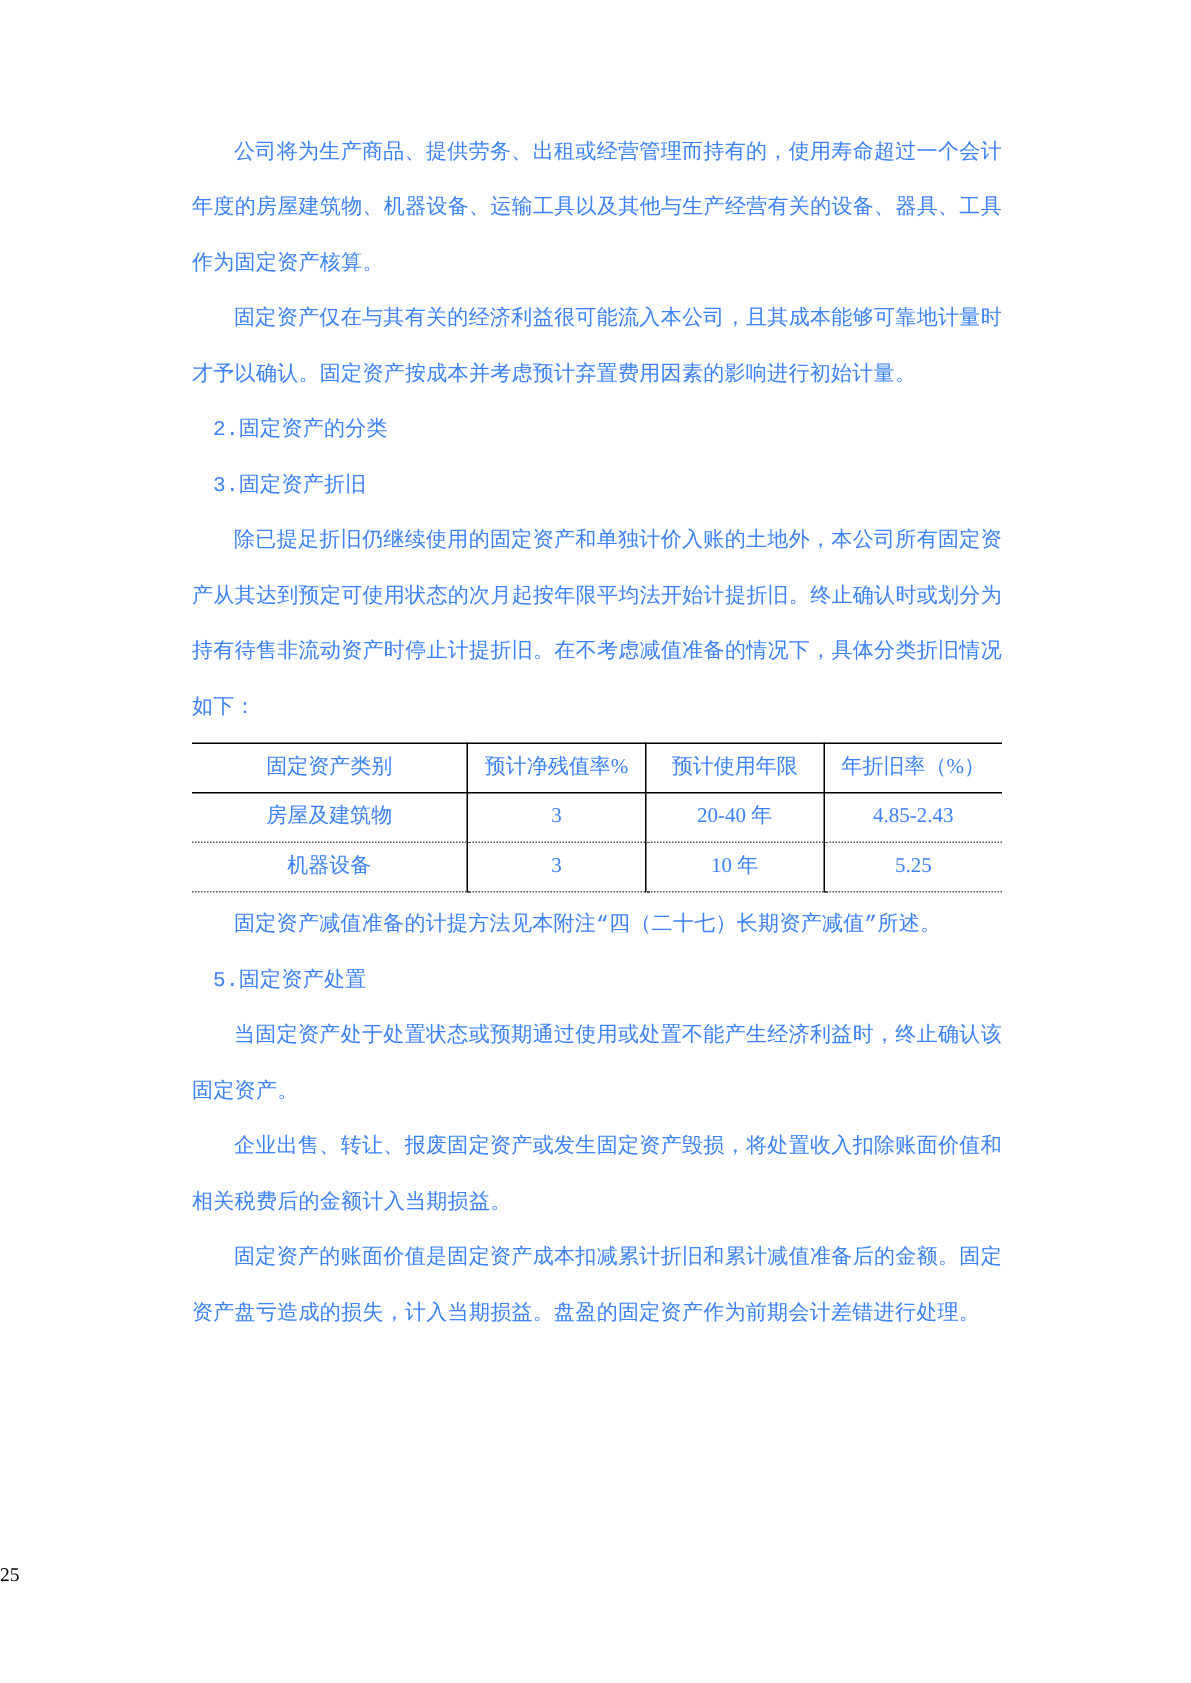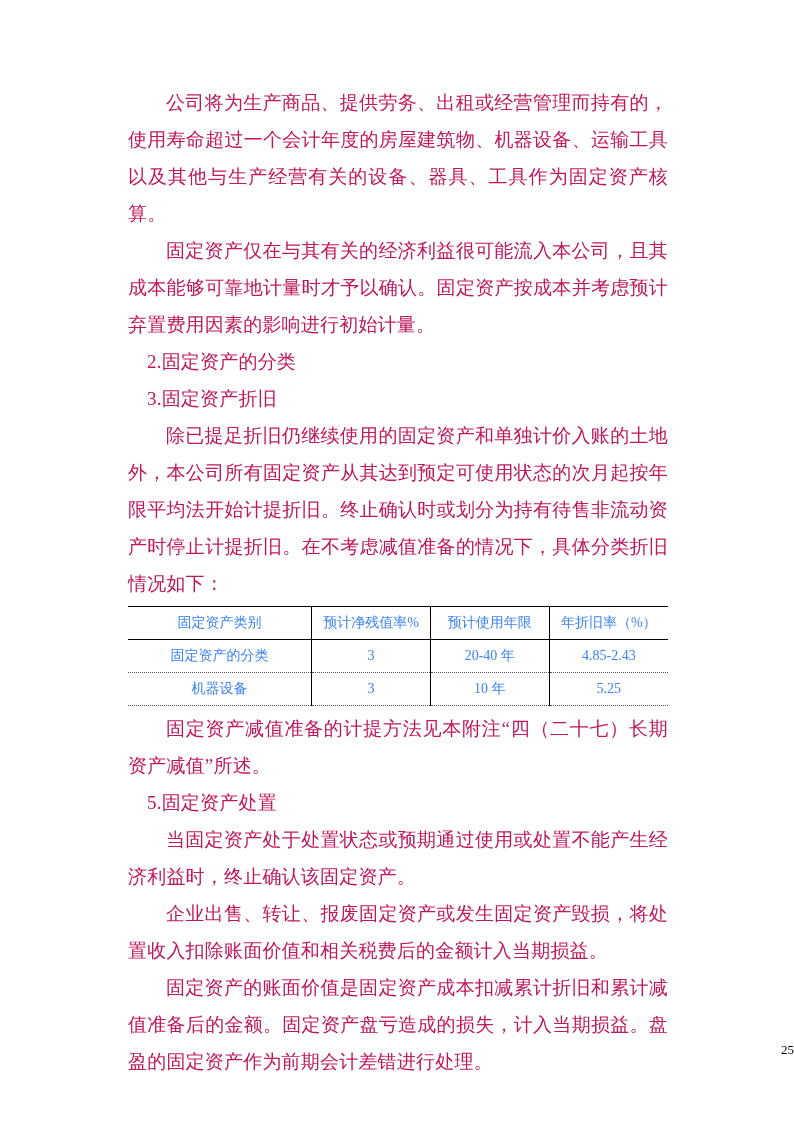--- a/index.html
+++ b/index.html
@@ -20,26 +20,27 @@
     box-sizing: border-box;
   }
   .content {
     position: absolute;
     left: 128px;
     top: 84px;
     width: 540px;
   }
   p.para {
     margin: 0 0 0 0;
-    font-size: 19px;
+    font-size: 14px;
     line-height: 37px;
     text-align: justify;
     text-justify: inter-ideograph;
-    color: #be185d;
+    color: #3b82f6;
     letter-spacing: 0.2px;
+    font-family: Liberation Mono, monospace;
   }
   p.indent {
     text-indent: 2em;
   }
   p.indent1 {
     text-indent: 1em;
   }
   table.fa-table {
     width: 100%;
     border-collapse: collapse;
@@ -64,21 +65,21 @@
   }
   table.fa-table td.c0 { width: 34%; border-right: 1.2px solid #000; }
   table.fa-table td.c1 { width: 22%; border-right: 1.2px solid #000; }
   table.fa-table td.c2 { width: 22%; border-right: 1.2px solid #000; }
   table.fa-table td.c3 { width: 22%; }
   .page-number {
     position: absolute;
     left: 0;
     right: 0;
     top: 1042px;
-    text-align: right;
+    text-align: left;
     font-size: 13px;
     color: #000;
   }
 </style>
 </head>
 <body>
 
 <div class="page">
   <div class="content">
 
@@ -90,21 +91,21 @@
 
     <table class="fa-table">
       <tbody>
         <tr class="head">
           <td class="c0">固定资产类别</td>
           <td class="c1">预计净残值率%</td>
           <td class="c2">预计使用年限</td>
           <td class="c3">年折旧率（%）</td>
         </tr>
         <tr class="body">
-          <td class="c0">固定资产的分类</td>
+          <td class="c0">房屋及建筑物</td>
           <td class="c1">3</td>
           <td class="c2">20-40 年</td>
           <td class="c3">4.85-2.43</td>
         </tr>
         <tr class="body">
           <td class="c0">机器设备</td>
           <td class="c1">3</td>
           <td class="c2">10 年</td>
           <td class="c3">5.25</td>
         </tr>

